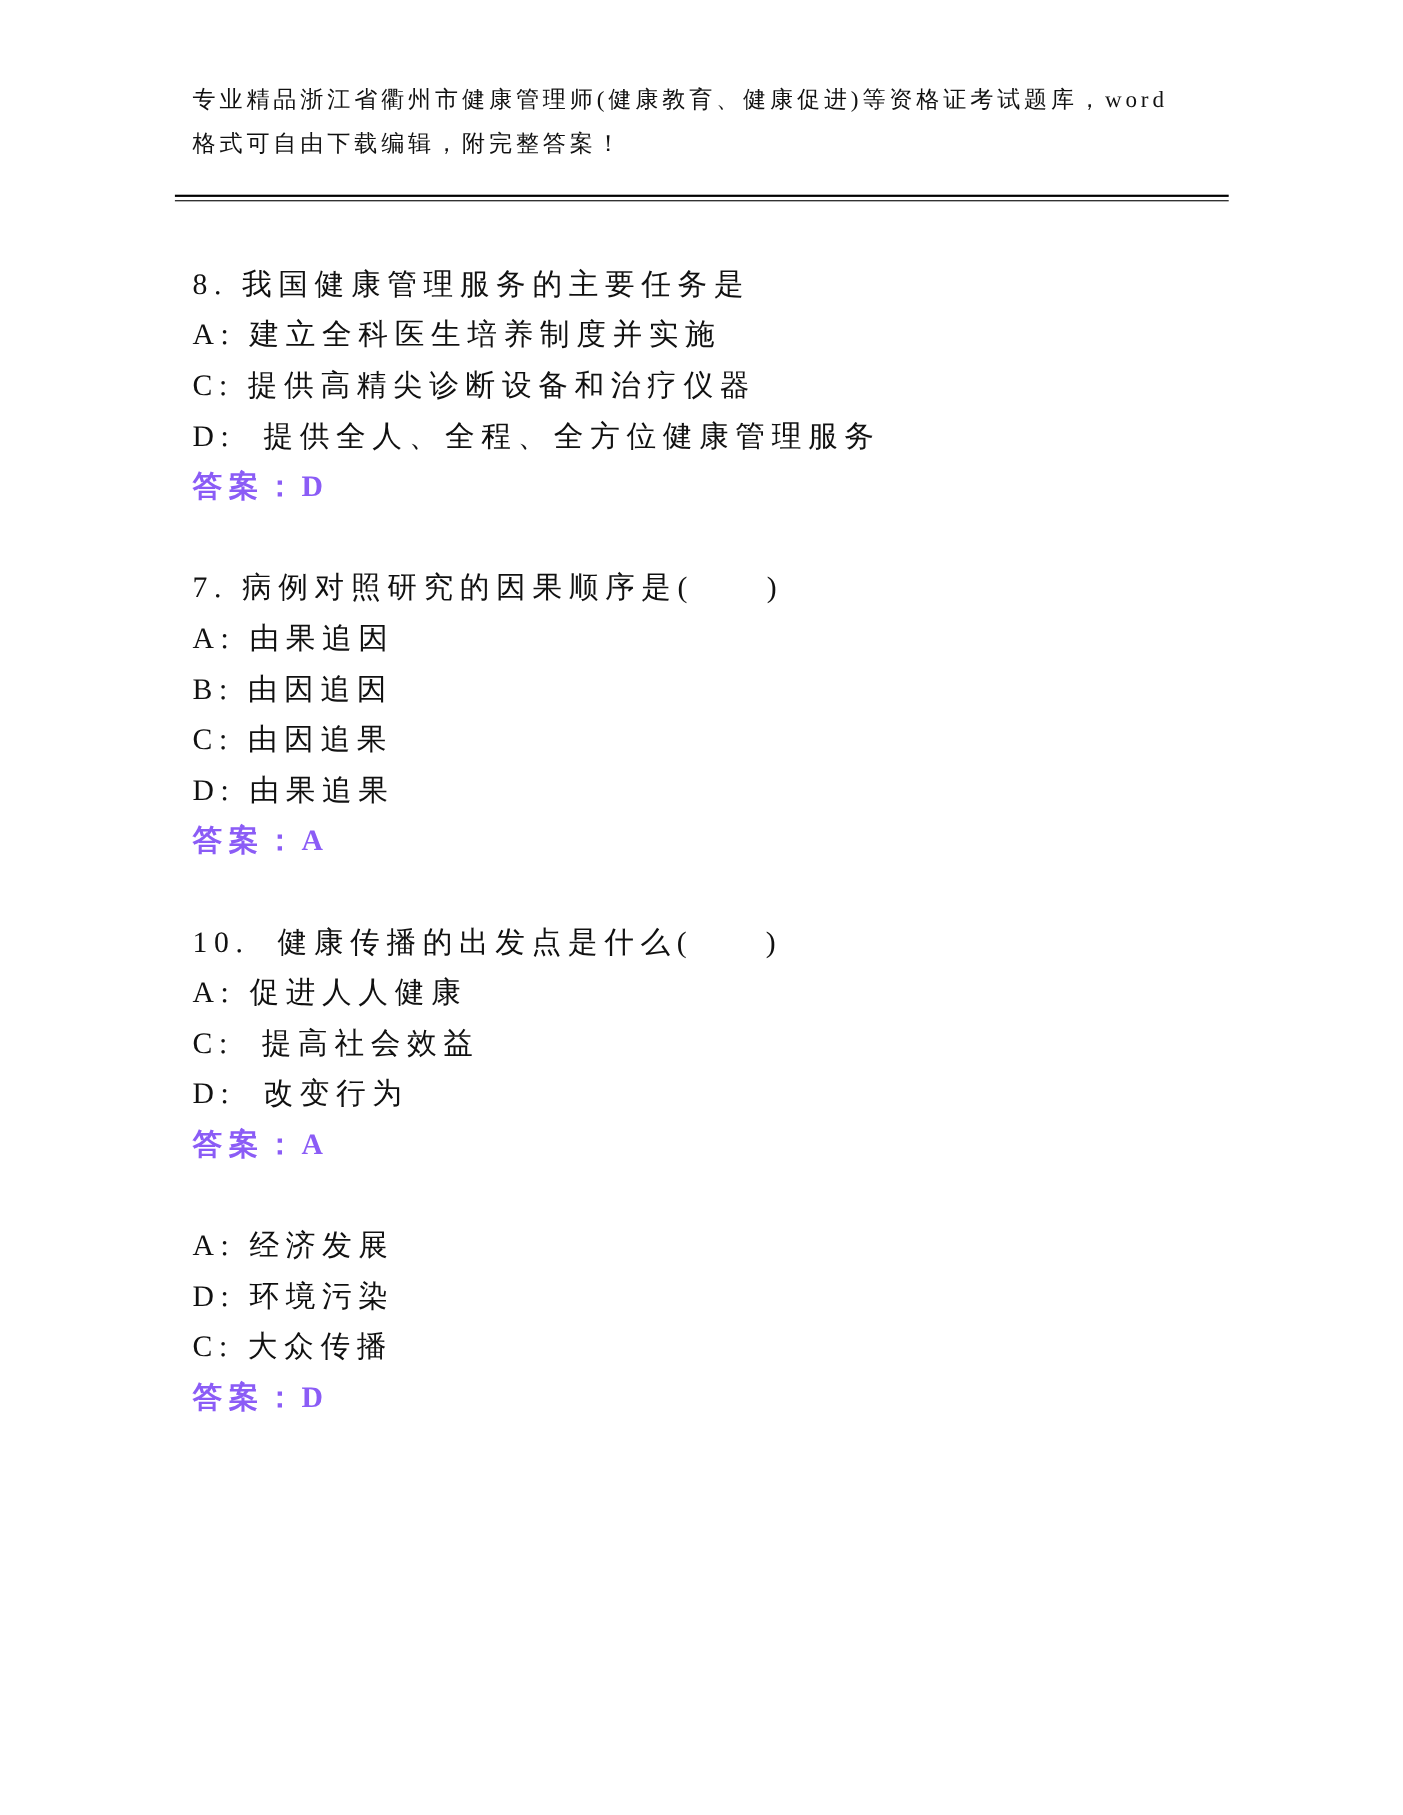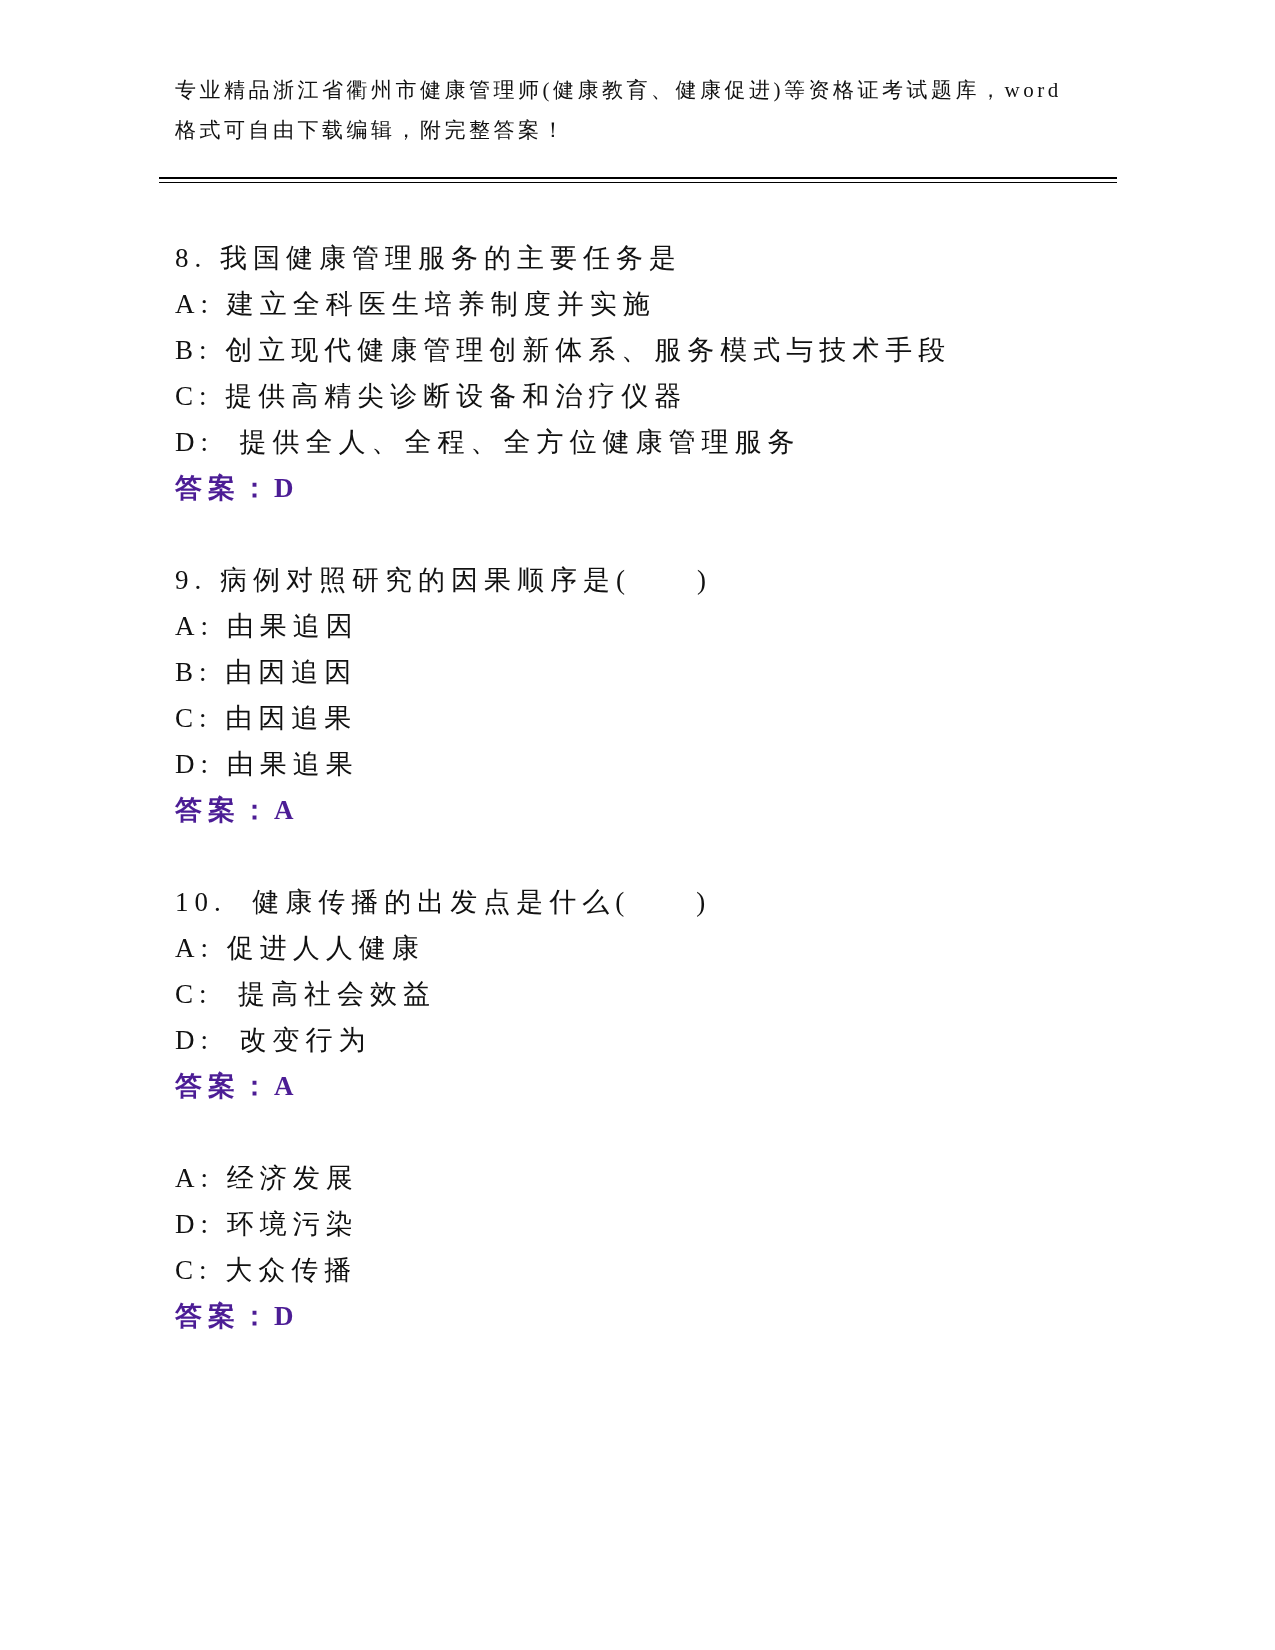--- a/index.html
+++ b/index.html
@@ -40,46 +40,45 @@
     margin-top: 46px;
   }
   .line {
     font-size: 27px;
     line-height: 46px;
     letter-spacing: 6px;
     white-space: pre-wrap;
   }
   .answer-line {
     font-weight: bold;
-    color: #4c1d95;
+    color: #8b5cf6;
   }
 </style>
 </head>
 <body>
 
 <div class="page">
   <div class="header">
     <div class="header-line">专业精品浙江省衢州市健康管理师(健康教育、健康促进)等资格证考试题库，word</div>
     <div class="header-line">格式可自由下载编辑，附完整答案！</div>
   </div>
 
   <div class="divider"></div>
 
   <div class="questions" id="questions">
   <section class="question-block">
     <div class="line question-line">8. 我国健康管理服务的主要任务是</div>
     <div class="line option-line">A: 建立全科医生培养制度并实施</div>
-        <div class="line option-line">B: 创立现代健康管理创新体系、服务模式与技术手段</div>
         <div class="line option-line">C: 提供高精尖诊断设备和治疗仪器</div>
         <div class="line option-line">D:  提供全人、全程、全方位健康管理服务</div>
         <div class="line answer-line"><span>答案：</span><span>D</span></div>
   </section>
 
   <section class="question-block">
-    <div class="line question-line">9. 病例对照研究的因果顺序是(　　)</div>
+    <div class="line question-line">7. 病例对照研究的因果顺序是(　　)</div>
     <div class="line option-line">A: 由果追因</div>
         <div class="line option-line">B: 由因追因</div>
         <div class="line option-line">C: 由因追果</div>
         <div class="line option-line">D: 由果追果</div>
         <div class="line answer-line"><span>答案：</span><span>A</span></div>
   </section>
 
   <section class="question-block">
     <div class="line question-line">10.  健康传播的出发点是什么(　　)</div>
     <div class="line option-line">A: 促进人人健康</div>

